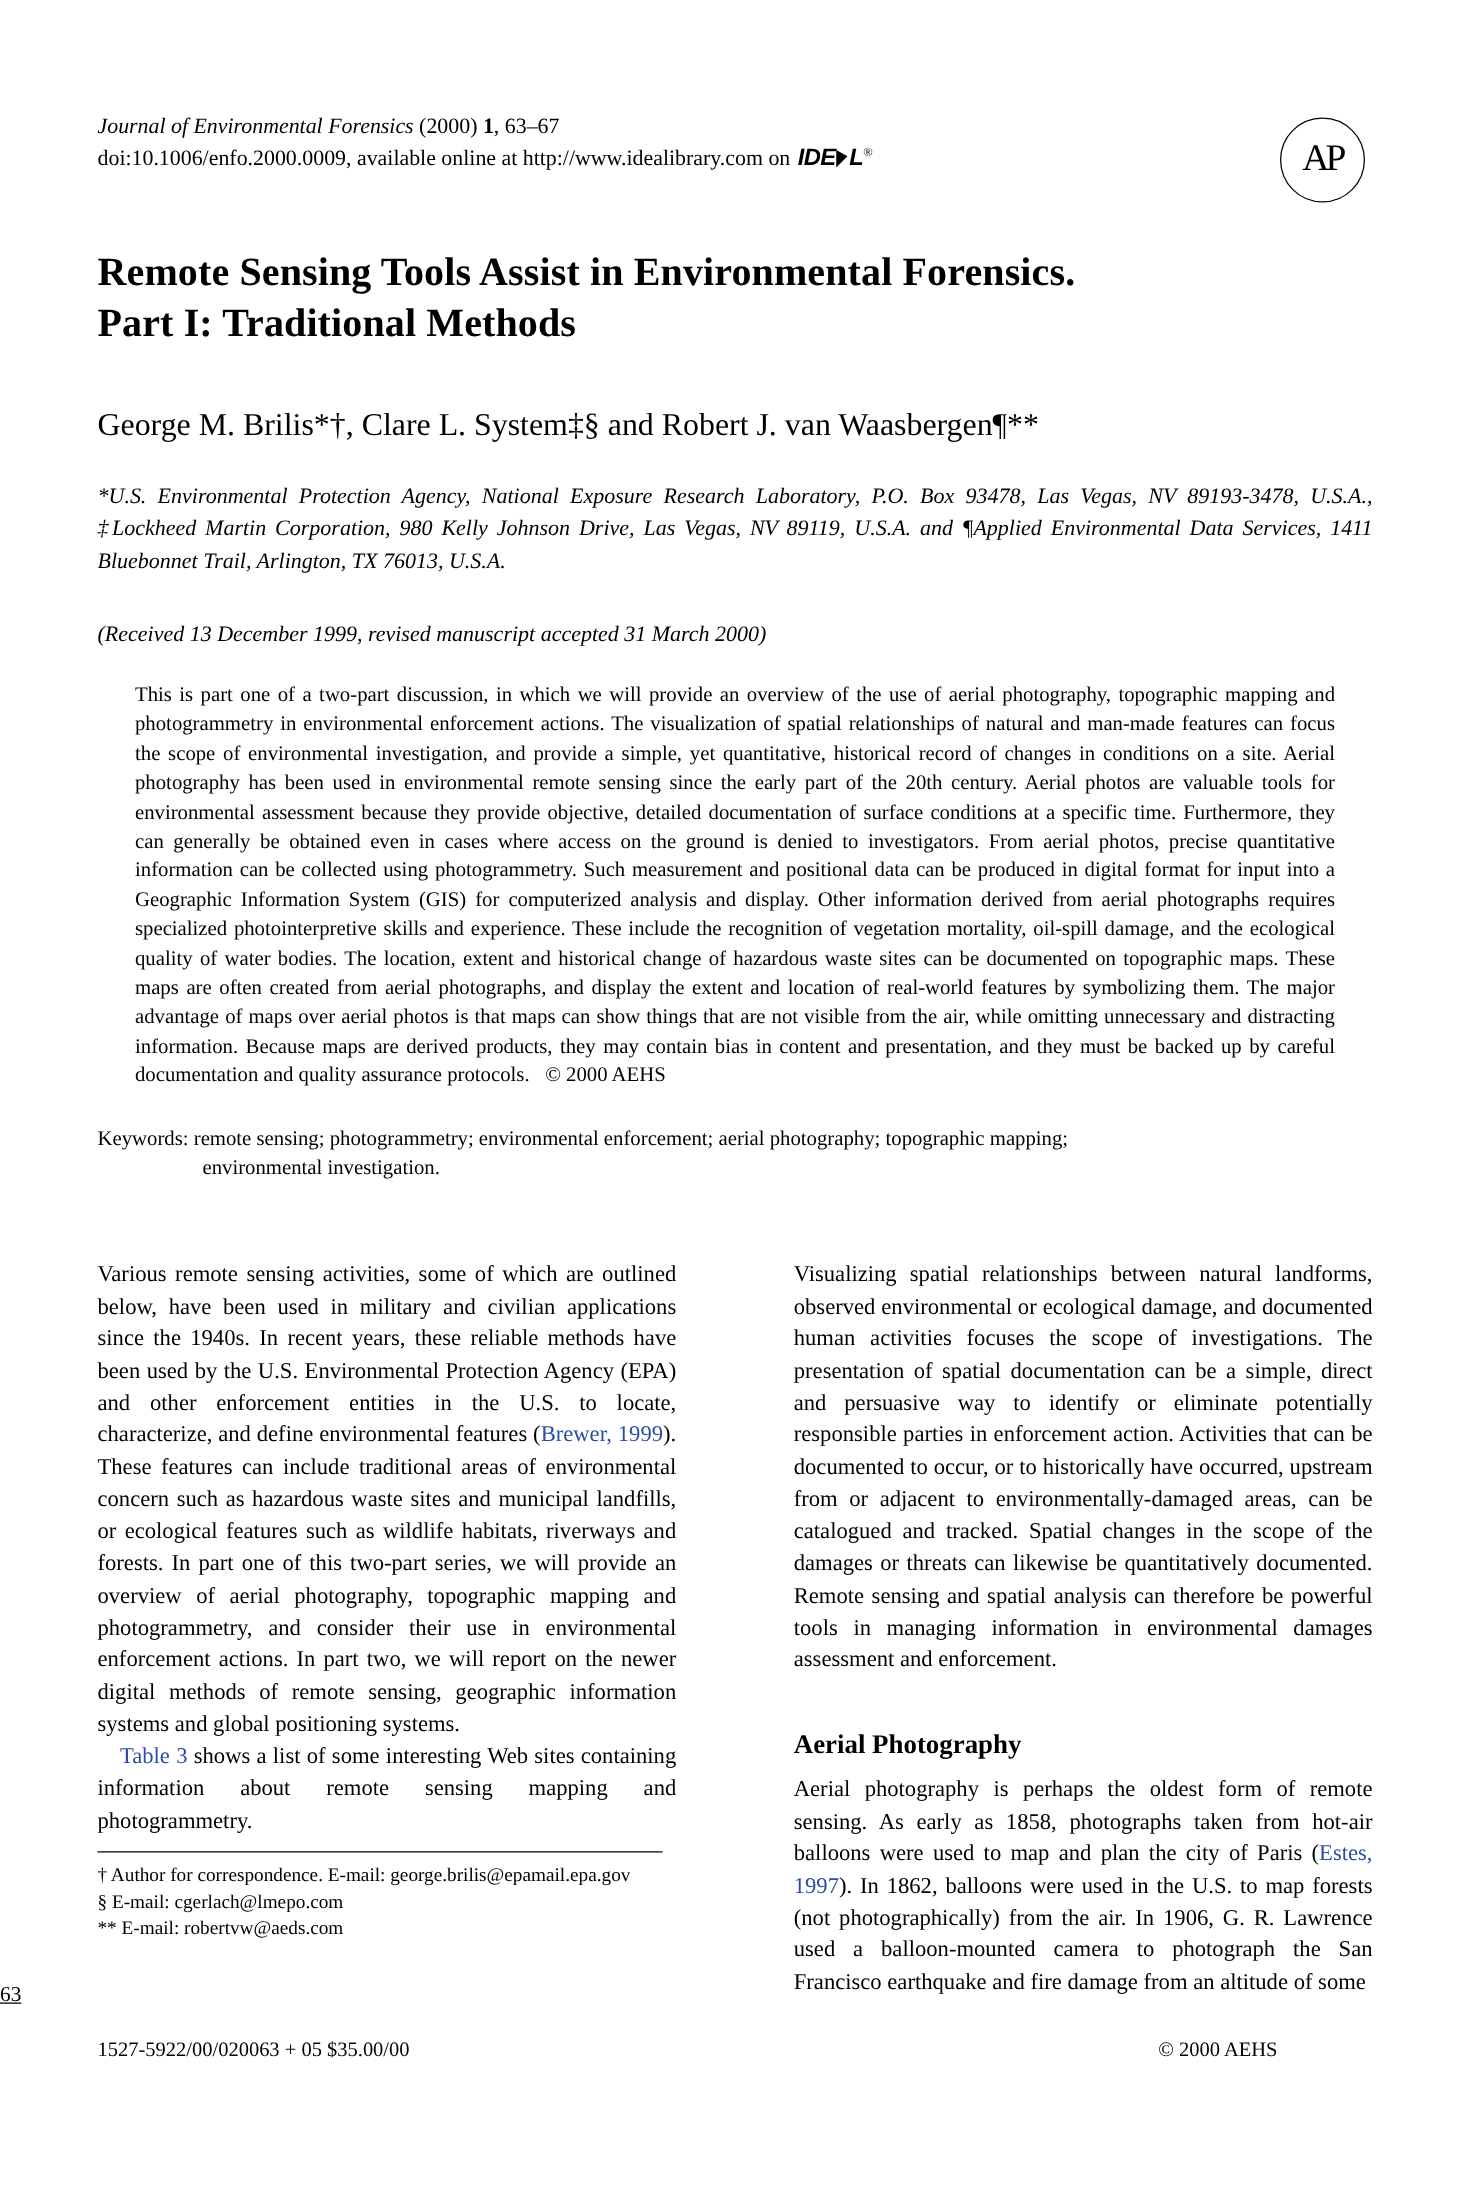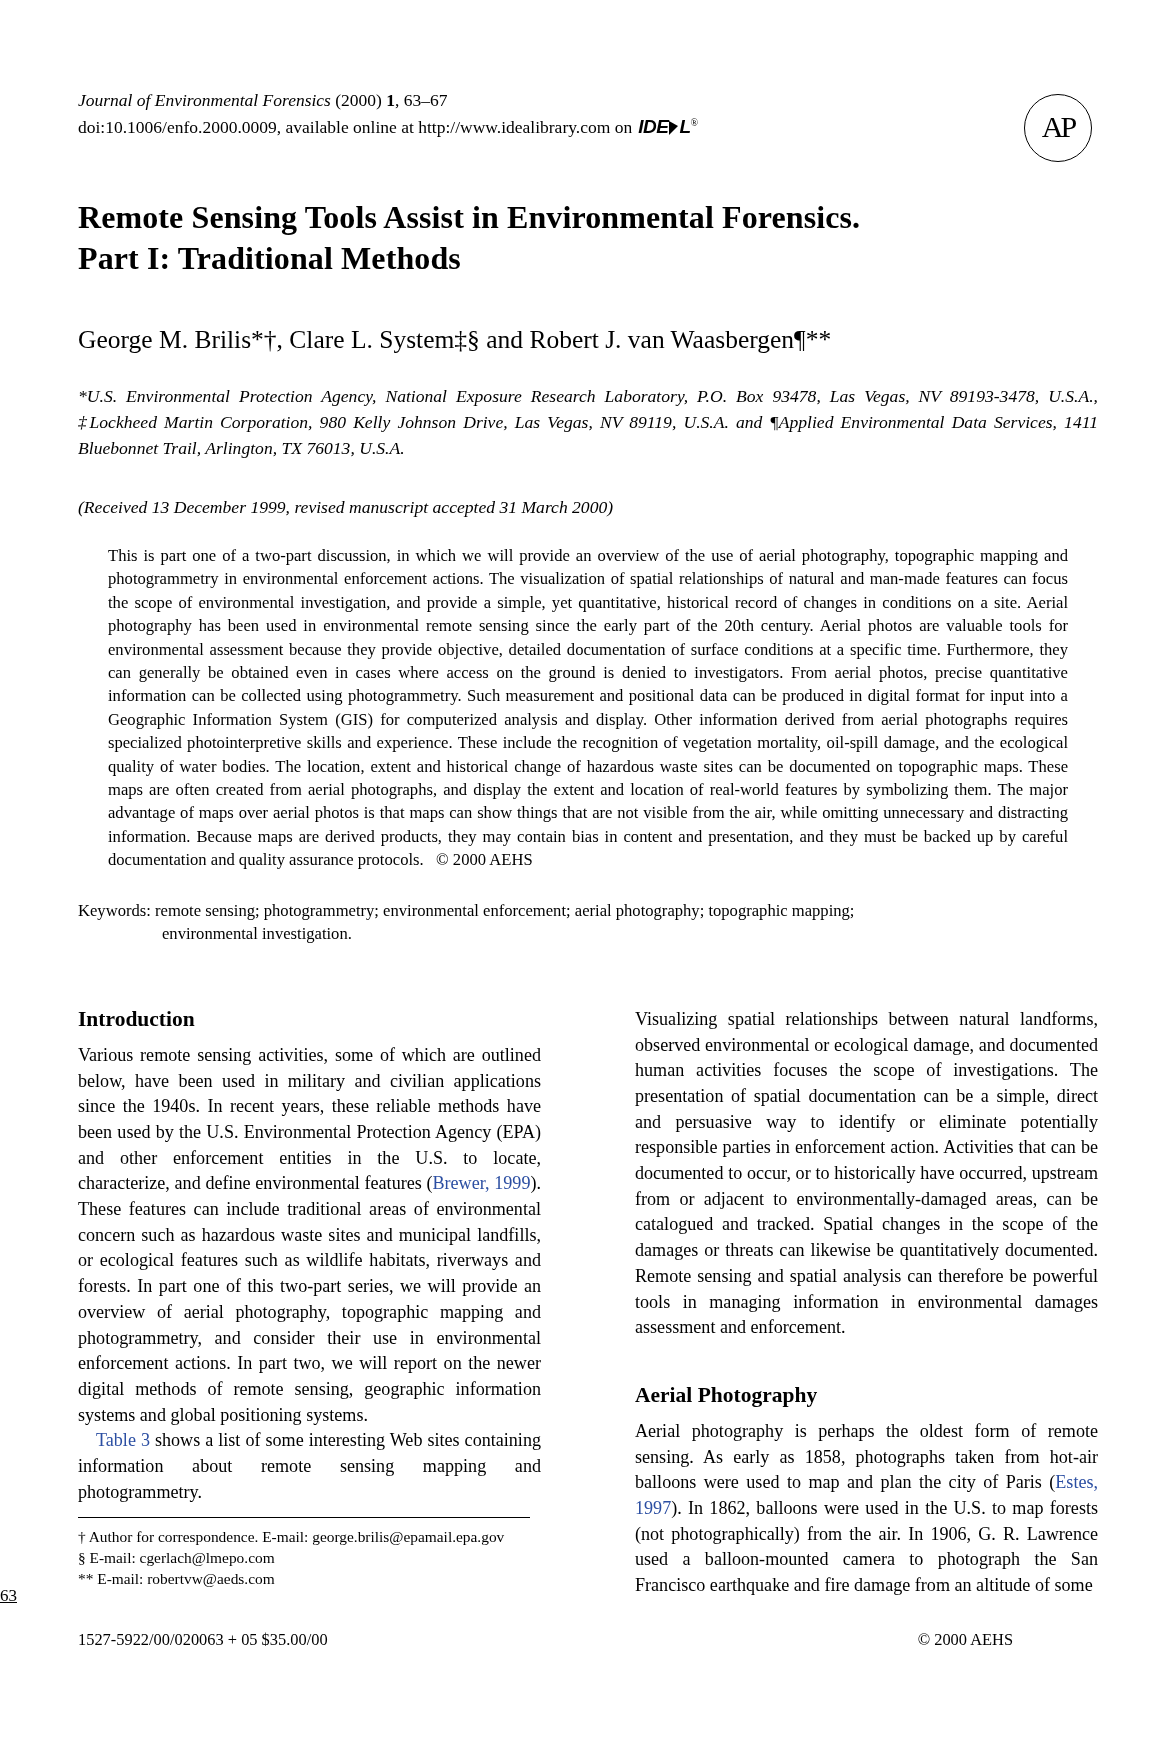--- a/index.html
+++ b/index.html
@@ -13,20 +13,21 @@
     font-family: "Liberation Serif", serif;
     color: #000000;
     position: relative;
     overflow: hidden;
   }
   .page {
     position: absolute;
     left: 0; top: 0;
     width: 1095px;
     height: 1755px;
+    padding-left: 19px;
   }
   .content {
     position: absolute;
     left: 78px;
     top: 88px;
     width: 1020px;
   }
 
   
   .journal-header {
@@ -169,21 +170,21 @@
   .page-number {
     position: absolute;
     left: 0; right: 0;
     top: 1586px;
     font-size: 17px;
     text-decoration: underline;
   }
   .footer-row {
     position: absolute;
     left: 78px;
-    right: 82px;
+    right: 92px;
     top: 1630px;
     display: flex;
     justify-content: space-between;
     font-size: 16.4px;
   }
 </style>
 </head>
 <body>
 
 <div class="page">
@@ -219,21 +220,20 @@
 
     <div class="keywords">
       <span class="kw-label">Keywords:</span>
       <span>remote sensing; photogrammetry; environmental enforcement; aerial photography; topographic mapping;</span>
       <span class="kw-indent">environmental investigation.</span>
     </div>
 
     <div class="columns">
 
       <div class="col">
-        <div class="sec-head">Introduction</div>
         <p class="body-p"><span>Various remote sensing activities, some of which are outlined below, have been used in military and civilian applications since the 1940s. In recent years, these reliable methods have been used by the U.S. Environmental Protection Agency (EPA) and other enforcement entities in the U.S. to locate, characterize, and define environmental features (</span><span class="link">Brewer, 1999</span><span>). These features can include traditional areas of environmental concern such as hazardous waste sites and municipal landfills, or ecological features such as wildlife habitats, riverways and forests. In part one of this two-part series, we will provide an overview of aerial photography, topographic mapping and photogrammetry, and consider their use in environmental enforcement actions. In part two, we will report on the newer digital methods of remote sensing, geographic information systems and global positioning systems.</span></p>
         <p class="body-p"><span class="link">Table 3</span><span> shows a list of some interesting Web sites containing information about remote sensing mapping and photogrammetry.</span></p>
 
         <div class="footnotes">
           <div>† Author for correspondence. E-mail: george.brilis@epamail.epa.gov</div>
           <div>§ E-mail: cgerlach@lmepo.com</div>
           <div>** E-mail: robertvw@aeds.com</div>
         </div>
       </div>
 

